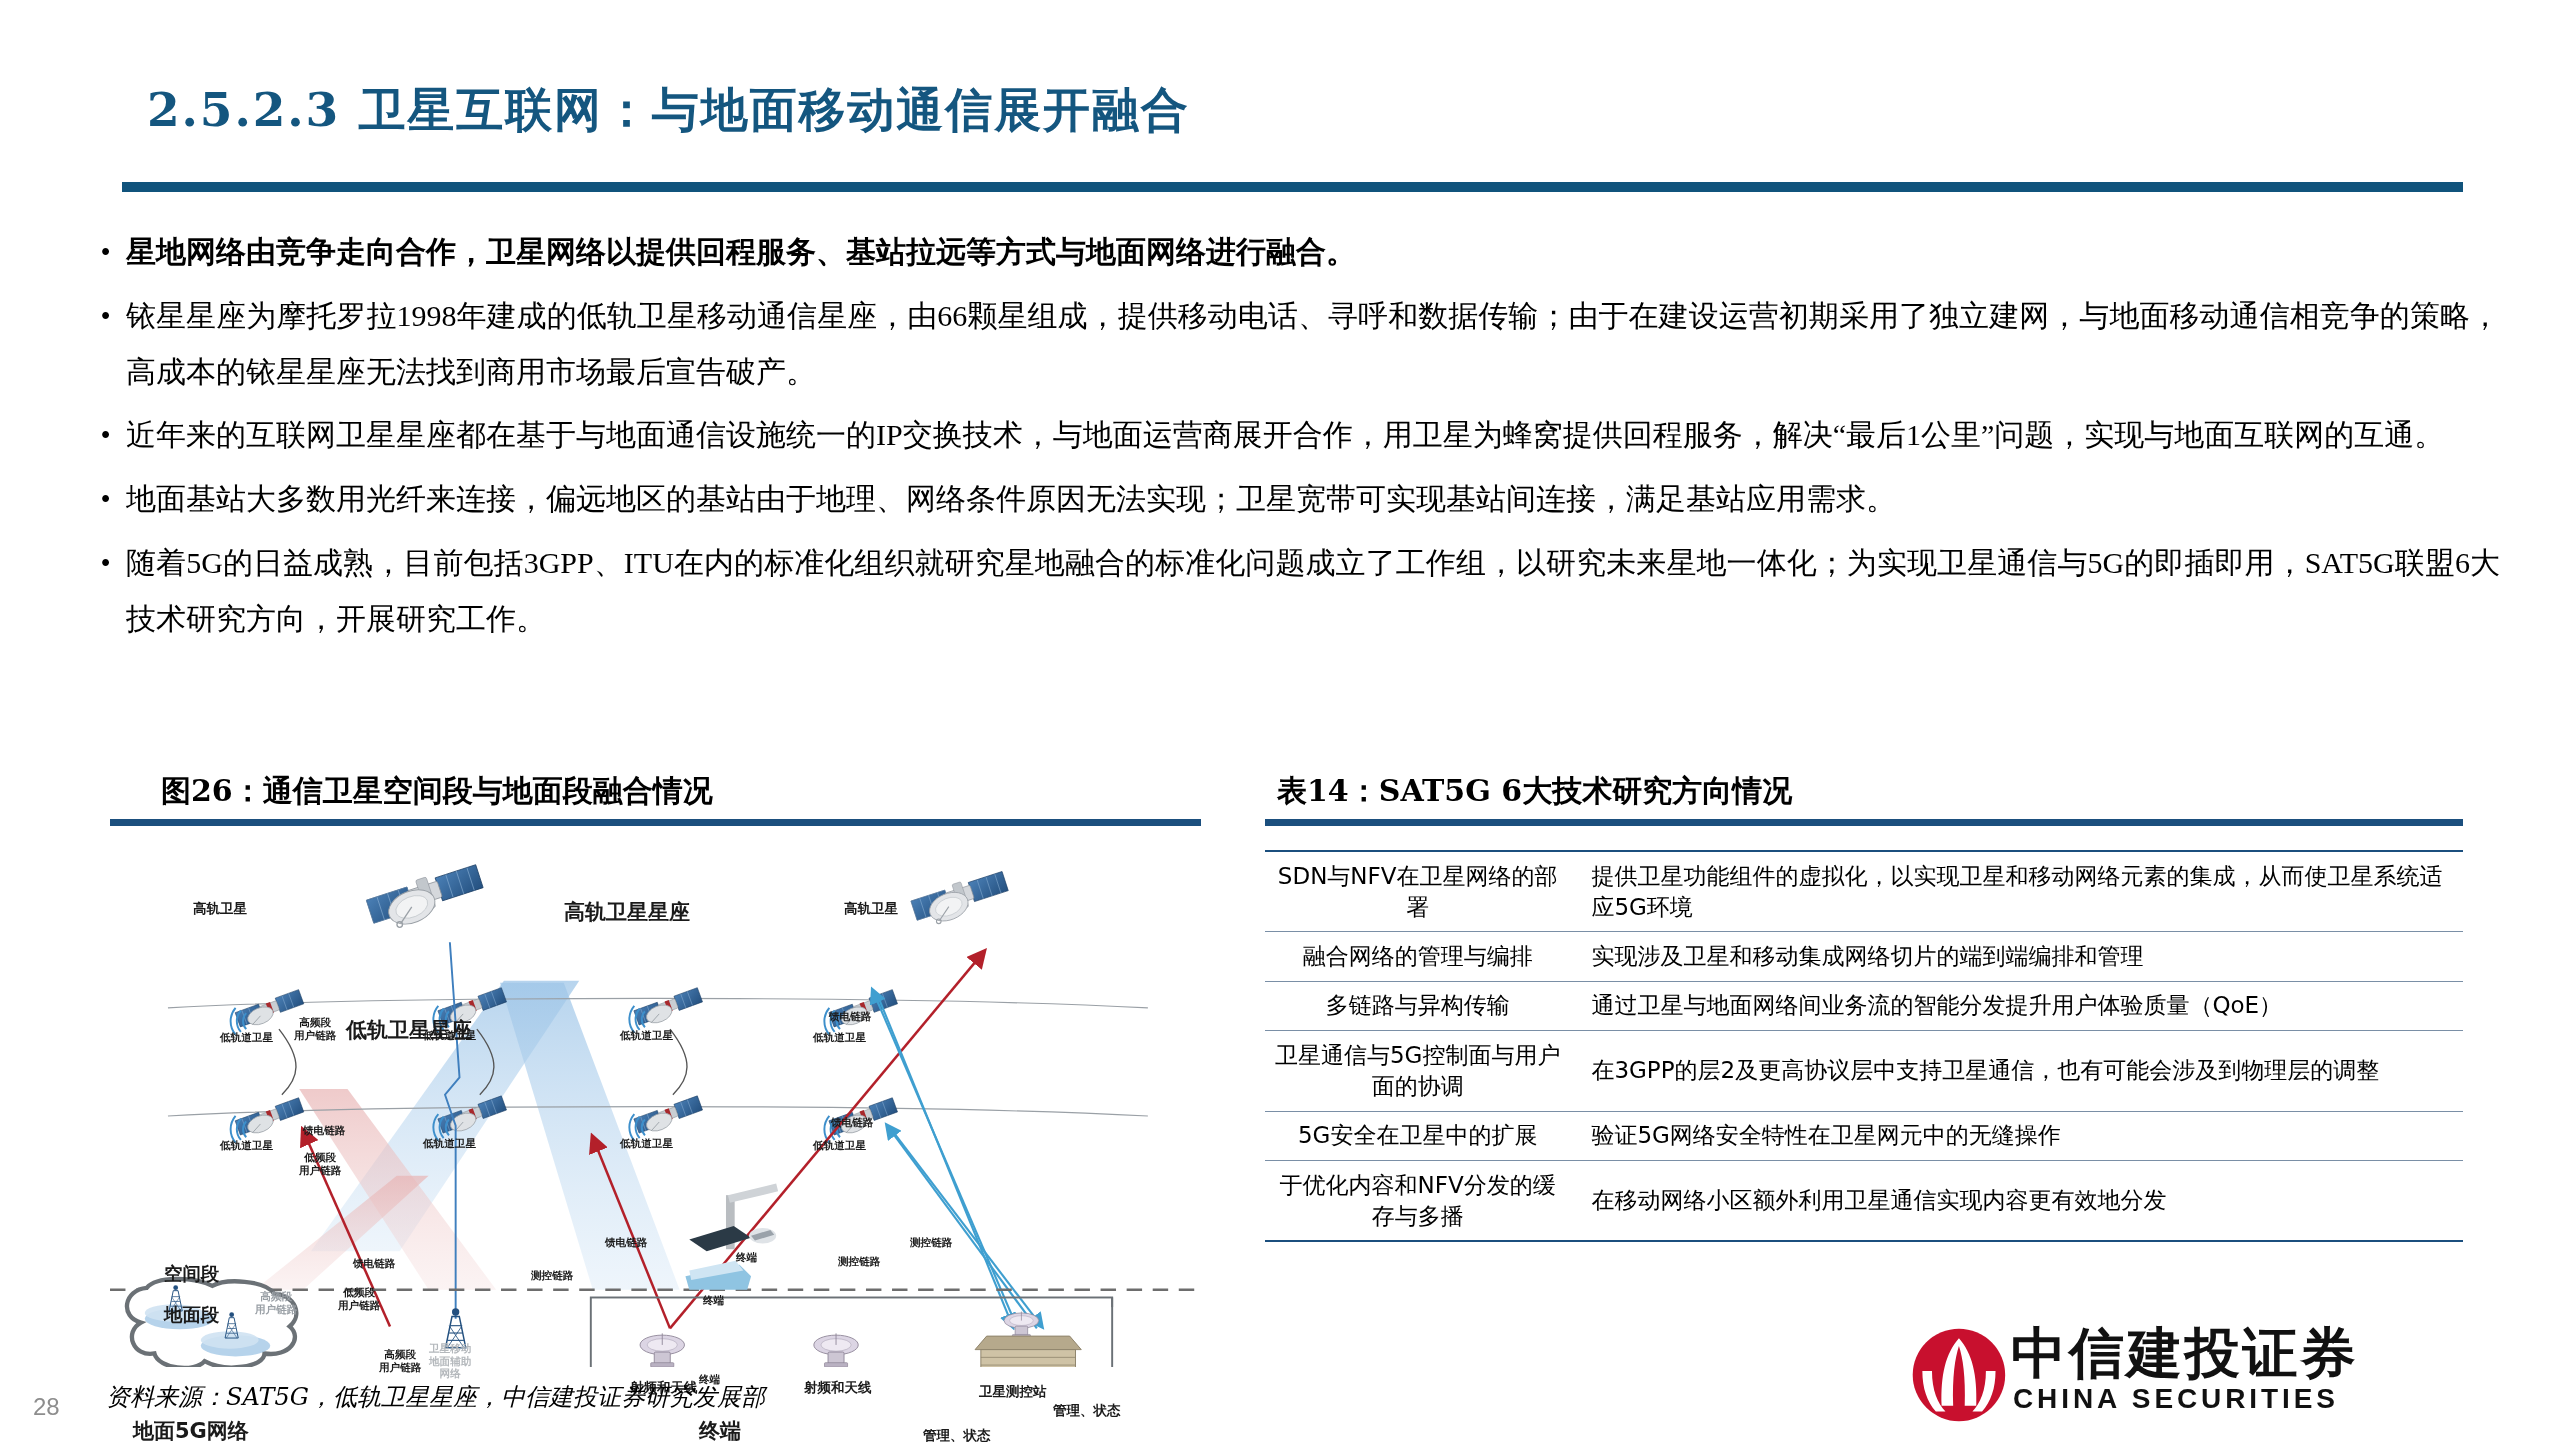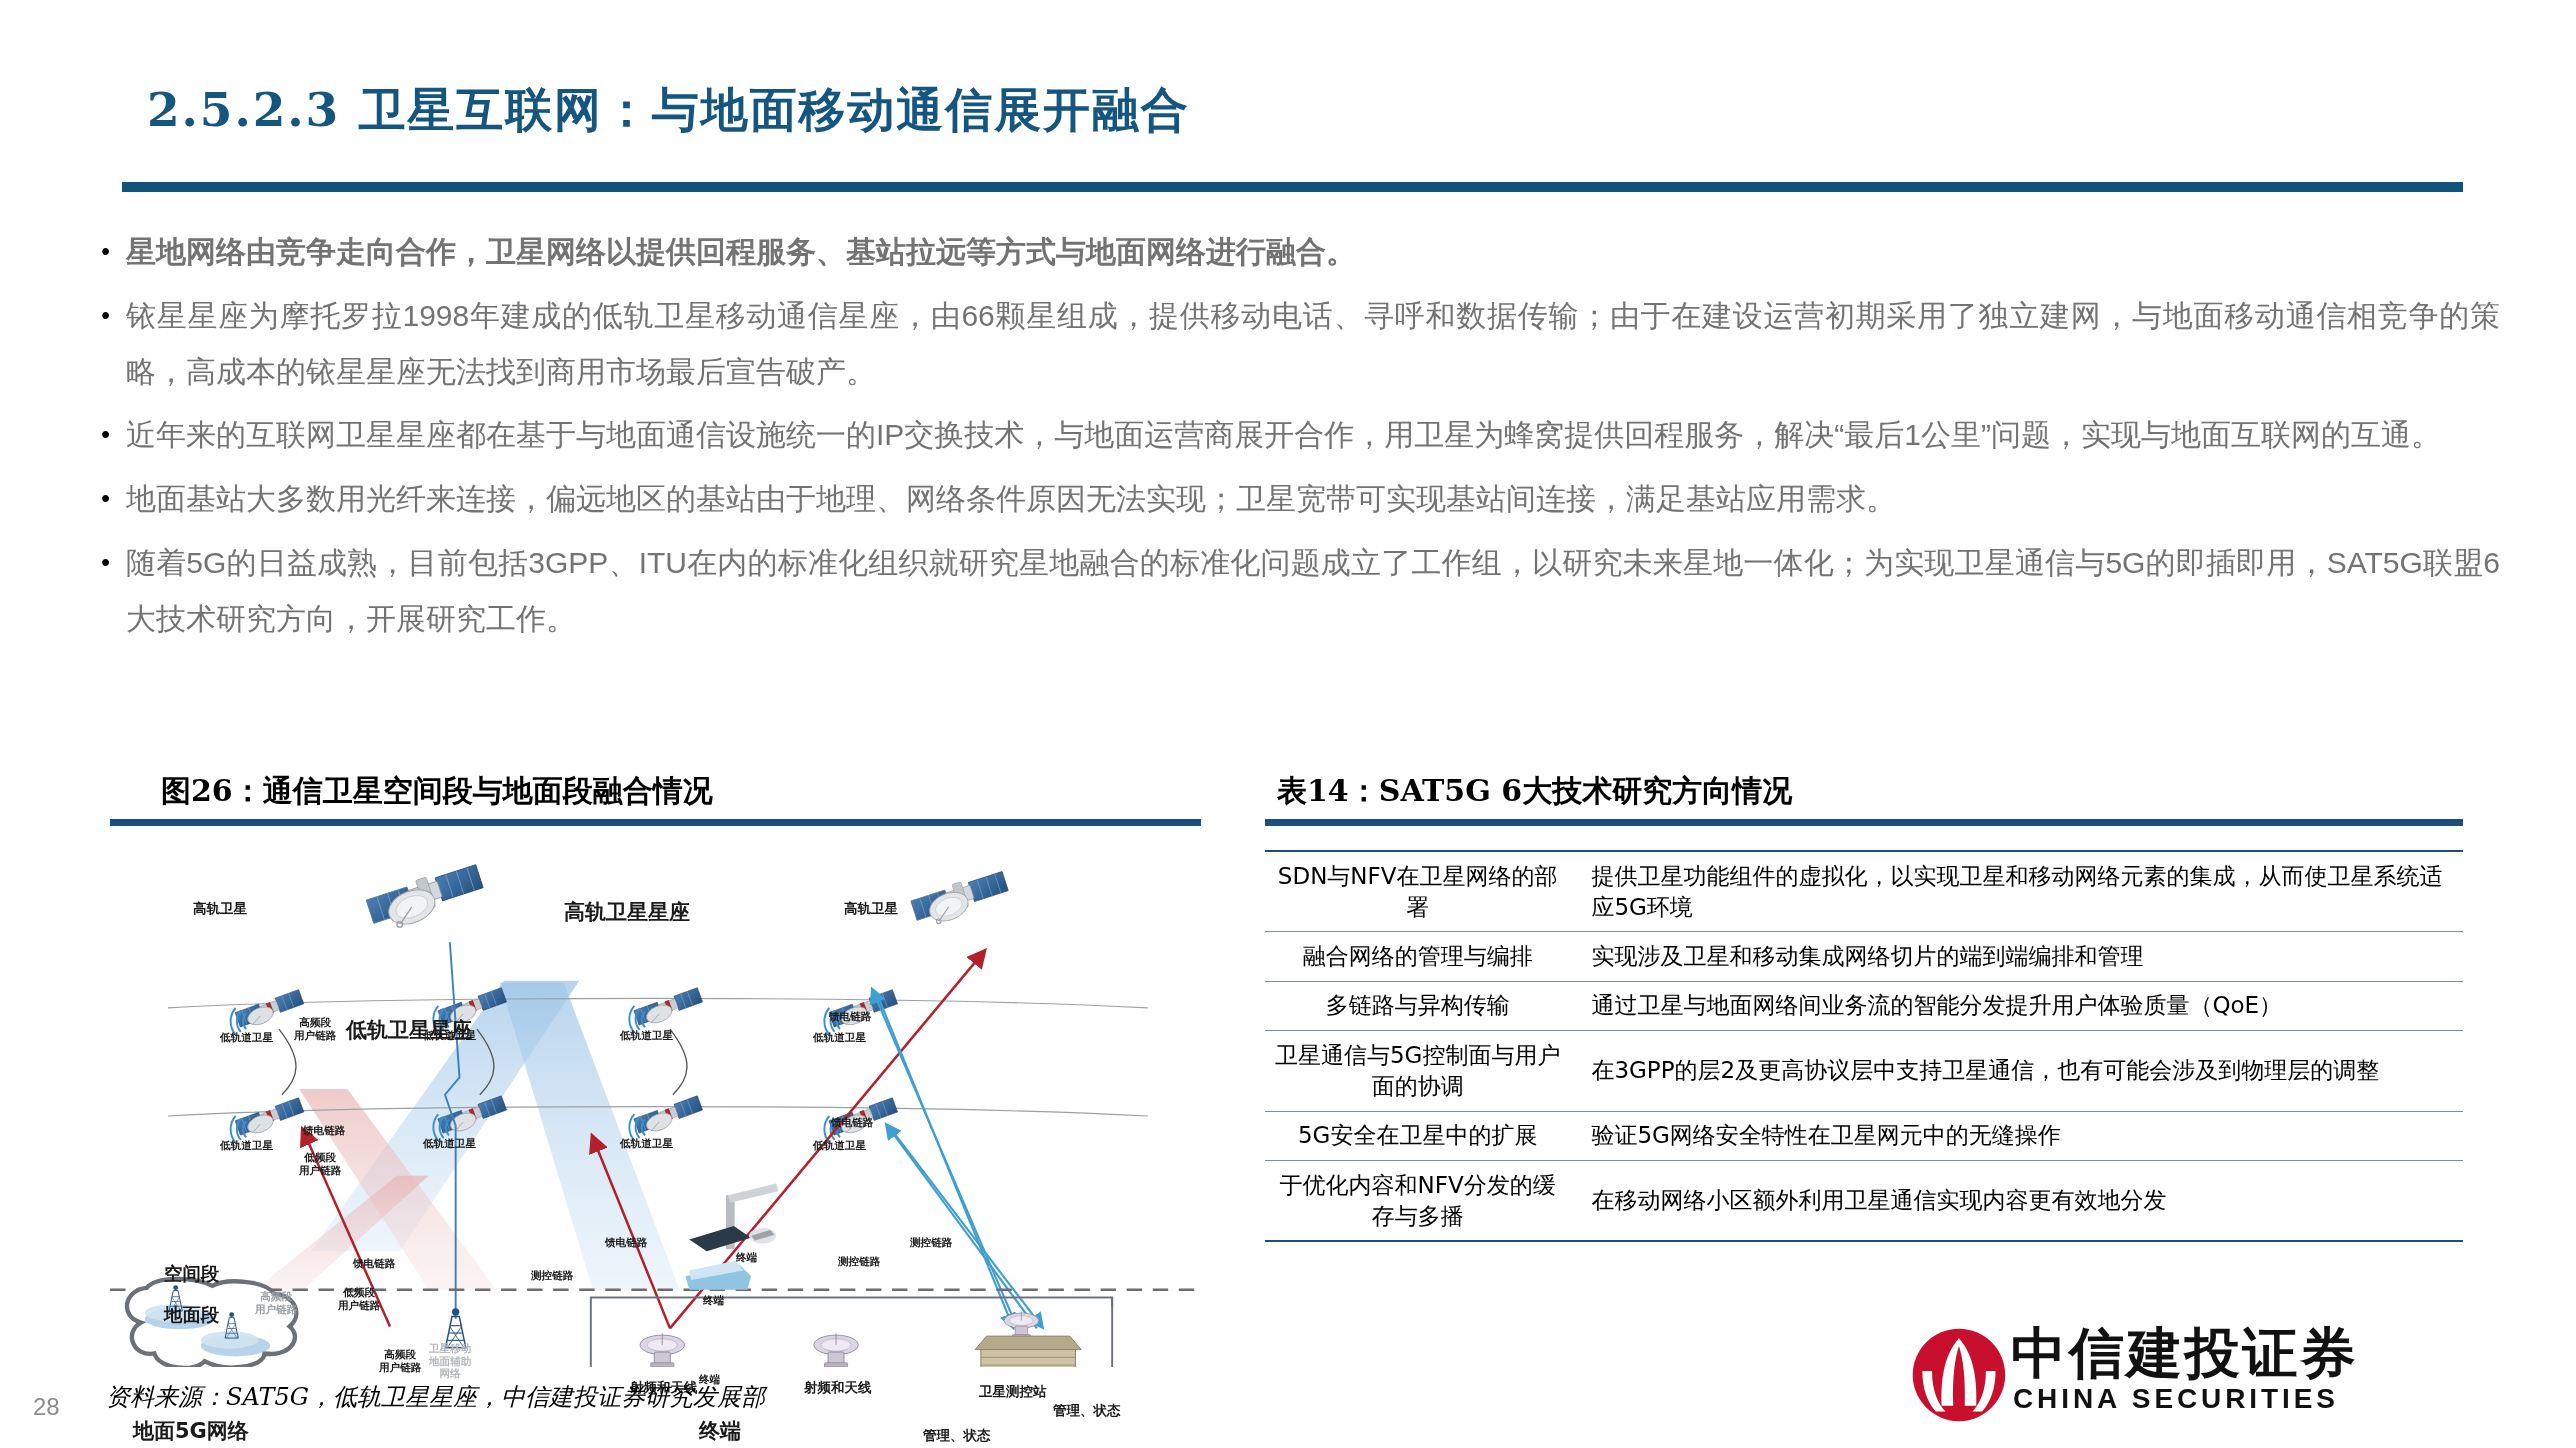--- a/index.html
+++ b/index.html
@@ -23,23 +23,23 @@
   
   #bullet-list{
     position:absolute;left:85px;top:224px;width:2415px;
   }
   .bullet-row{display:flex;align-items:flex-start;margin-bottom:7.7px;}
   .bullet-dot{
     width:41px;flex:0 0 41px;text-align:center;
     font-size:29px;line-height:56px;color:#000;
   }
   .bullet-text{
-    flex:1;font-size:30px;line-height:56px;color:#737373;
+    flex:1;font-size:30px;line-height:56px;color:#000000;
     text-align:justify;text-justify:inter-ideograph;
-    font-family:Liberation Sans, sans-serif;
+    font-family:Liberation Serif, serif;
   }
   .bullet-text.strong{font-weight:700;}
   
   .cap{
     position:absolute;font-size:30px;font-weight:700;color:#000;
     font-family:"DejaVu Serif",serif;white-space:nowrap;
   }
   .cap-rule{position:absolute;height:6.8px;background:#1b4f7e;}
   #fig-caption{left:124px;top:771px;margin-left:37px;}
   #fig-rule{left:110px;top:819px;width:1091px;}

